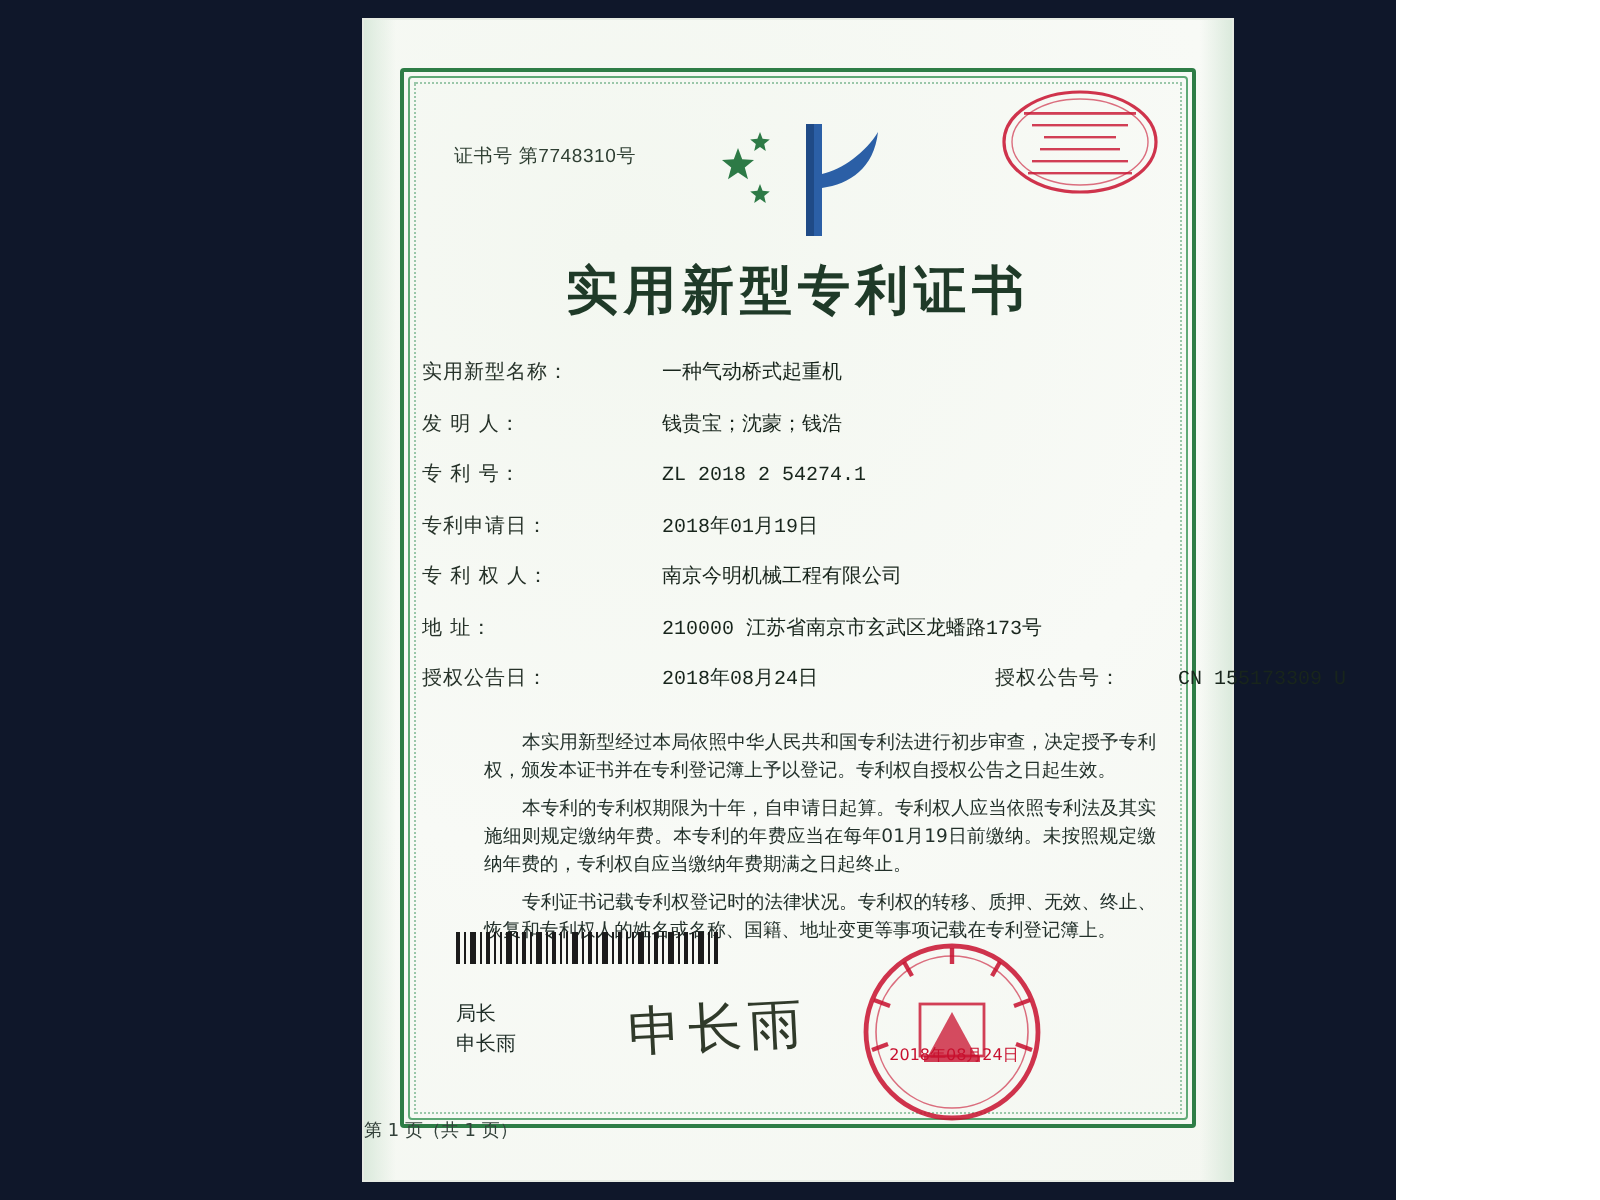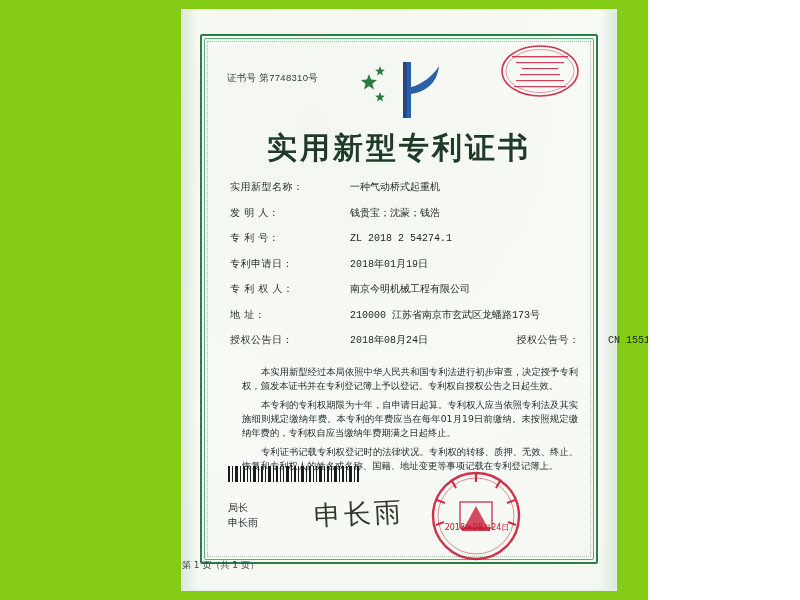--- a/index.html
+++ b/index.html
@@ -5,23 +5,23 @@
   html, body {
     margin: 0;
     padding: 0;
     width: 800px;
     height: 600px;
     background: #ffffff;
     font-family: "Liberation Sans", sans-serif;
   }
   #page {
     position: relative;
-    width: 648px;
+    width: 698px;
     height: 600px;
-    background: #84cc16;
+    background: #0f172a;
     overflow: hidden;
   }
   
   .sheet {
     position: absolute;
     left: 182px;
     top: 10px;
     width: 434px;
     height: 580px;
     background: #f7f9f5;
@@ -94,31 +94,31 @@
     width: 80px;
     height: 54px;
   }
 
   
   .title {
     position: absolute;
     left: 0; right: 0;
     top: 118px;
     text-align: center;
-    font-size: 30px;
+    font-size: 26px;
     font-weight: bold;
     color: #1f3a28;
     letter-spacing: 3px;
     font-family: "DejaVu Sans", "Liberation Sans", sans-serif;
   }
 
   
   .fields {
     position: absolute;
-    left: 48px;
+    left: 29px;
     top: 170px;
     right: 40px;
   }
   .field-row {
     display: flex;
     align-items: baseline;
     margin-bottom: 11.5px;
     font-size: 10px;
     color: #263229;
     line-height: 13px;

